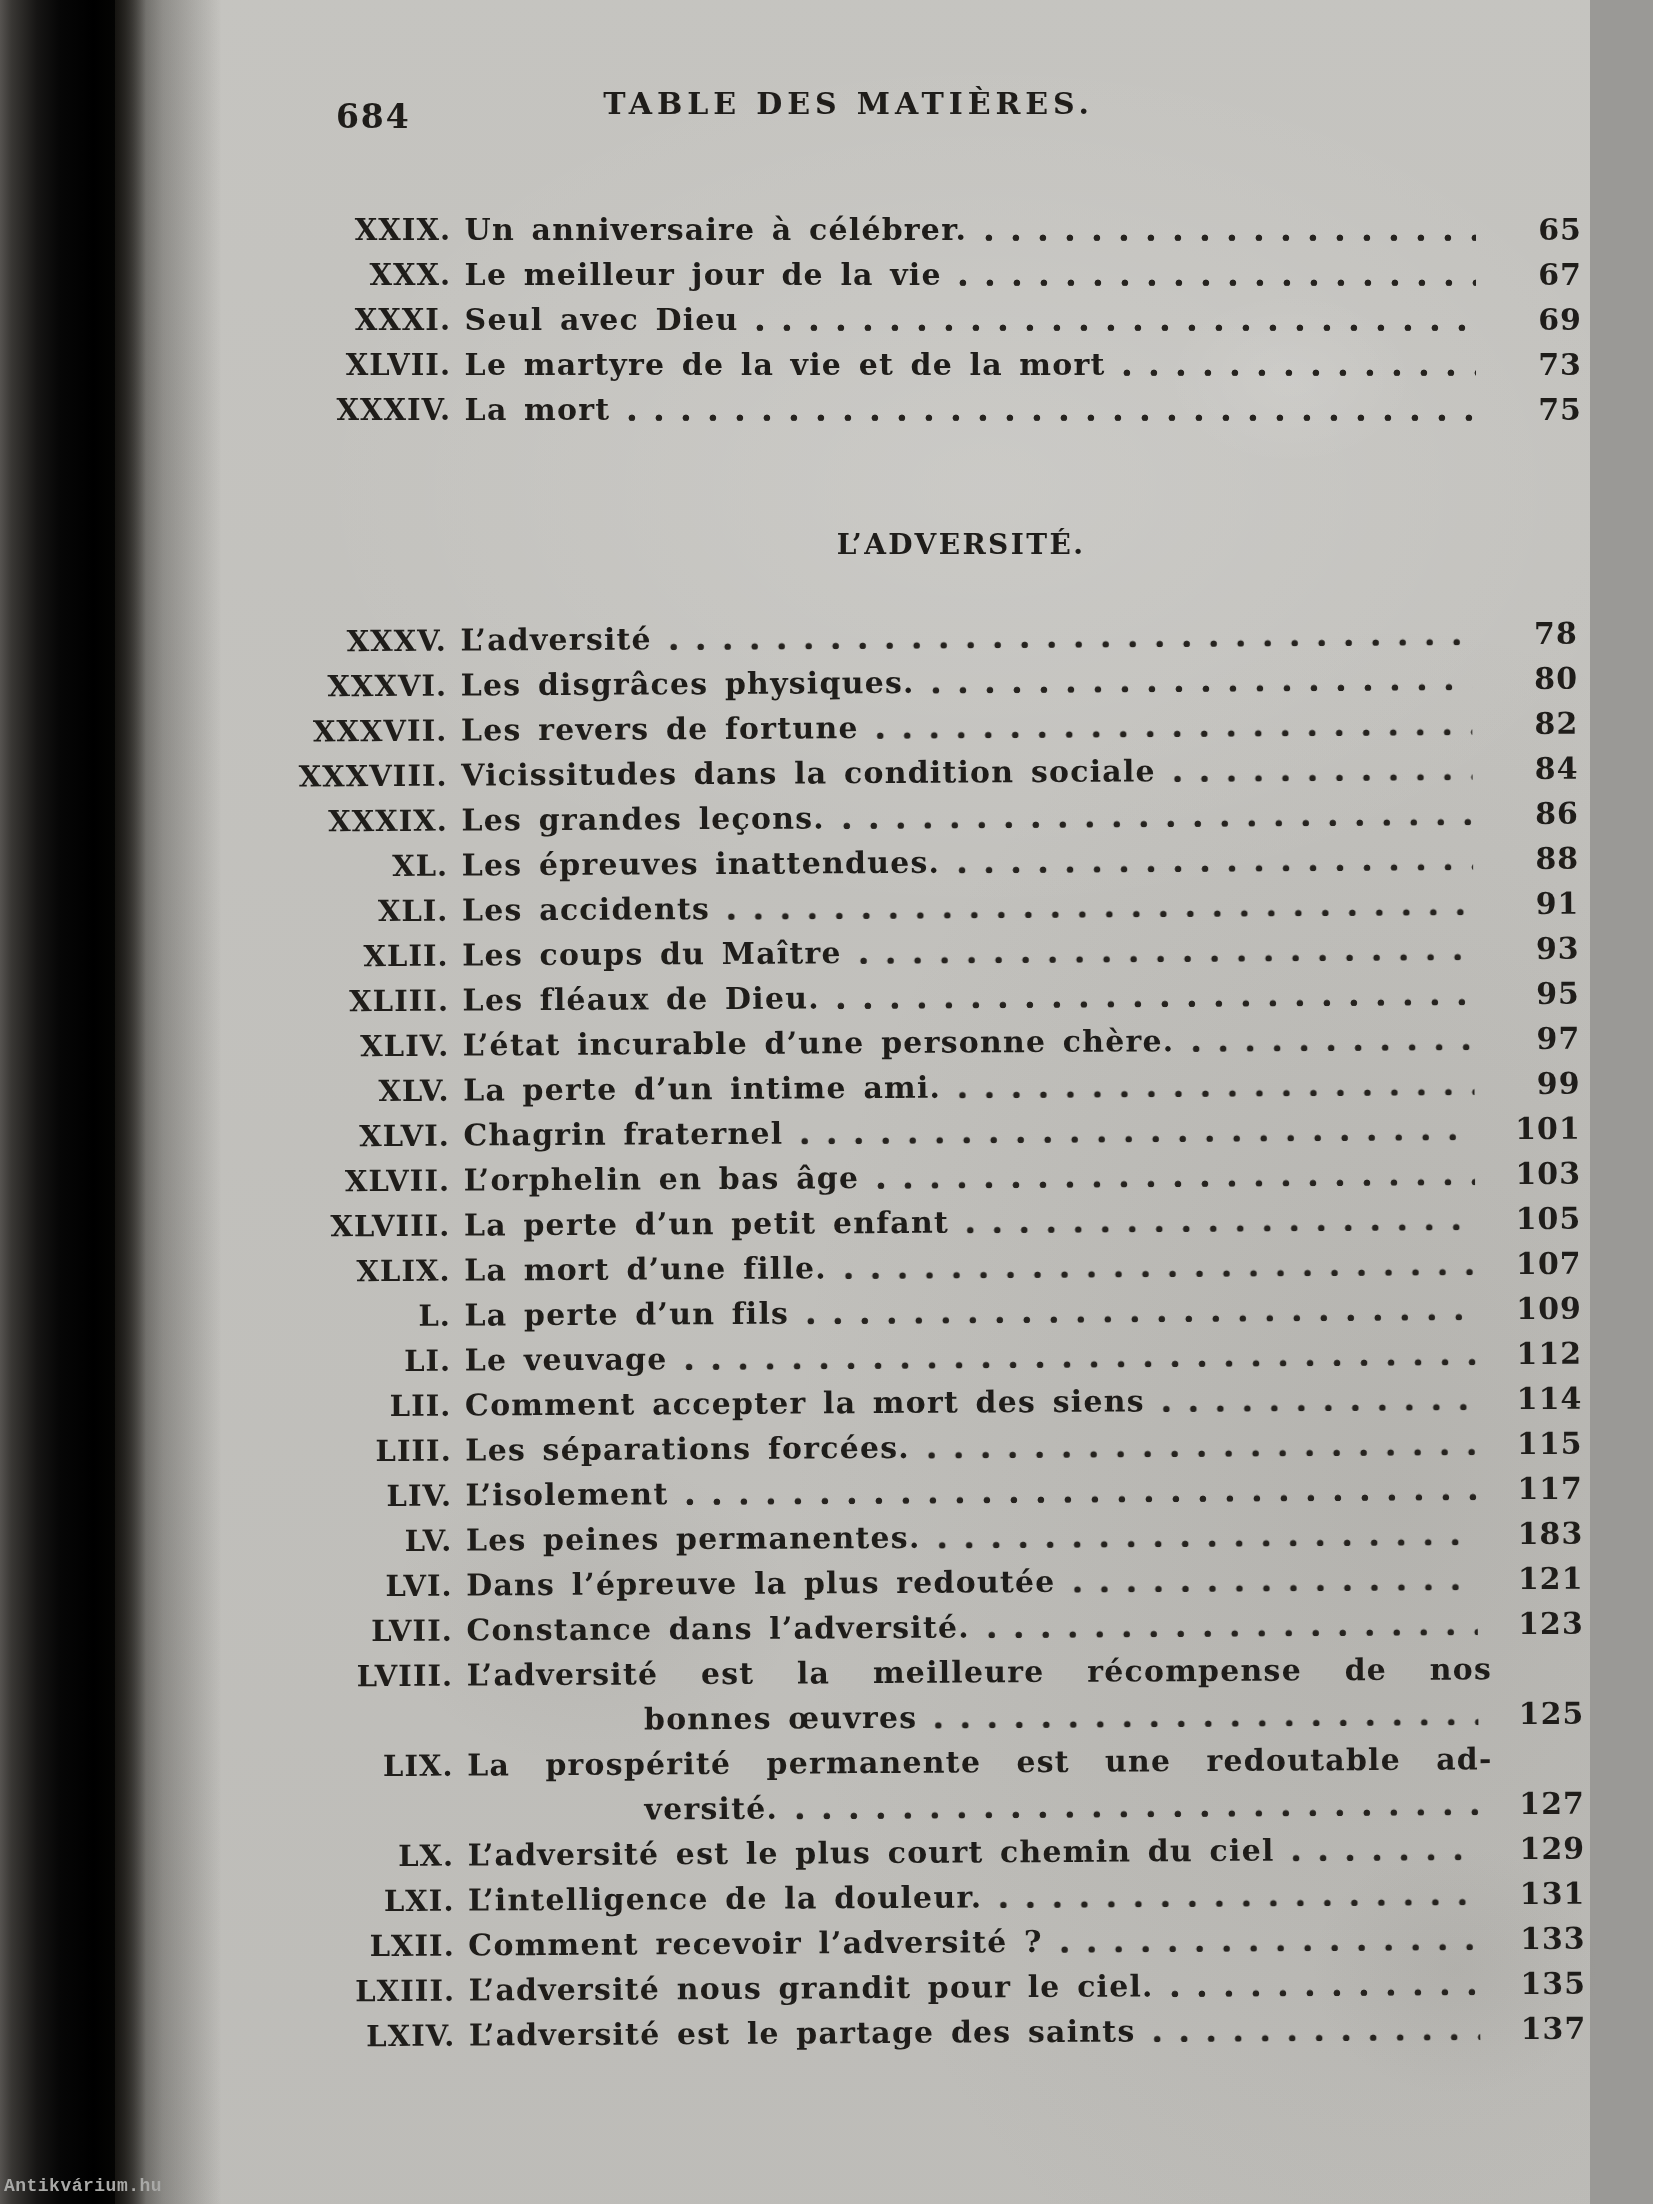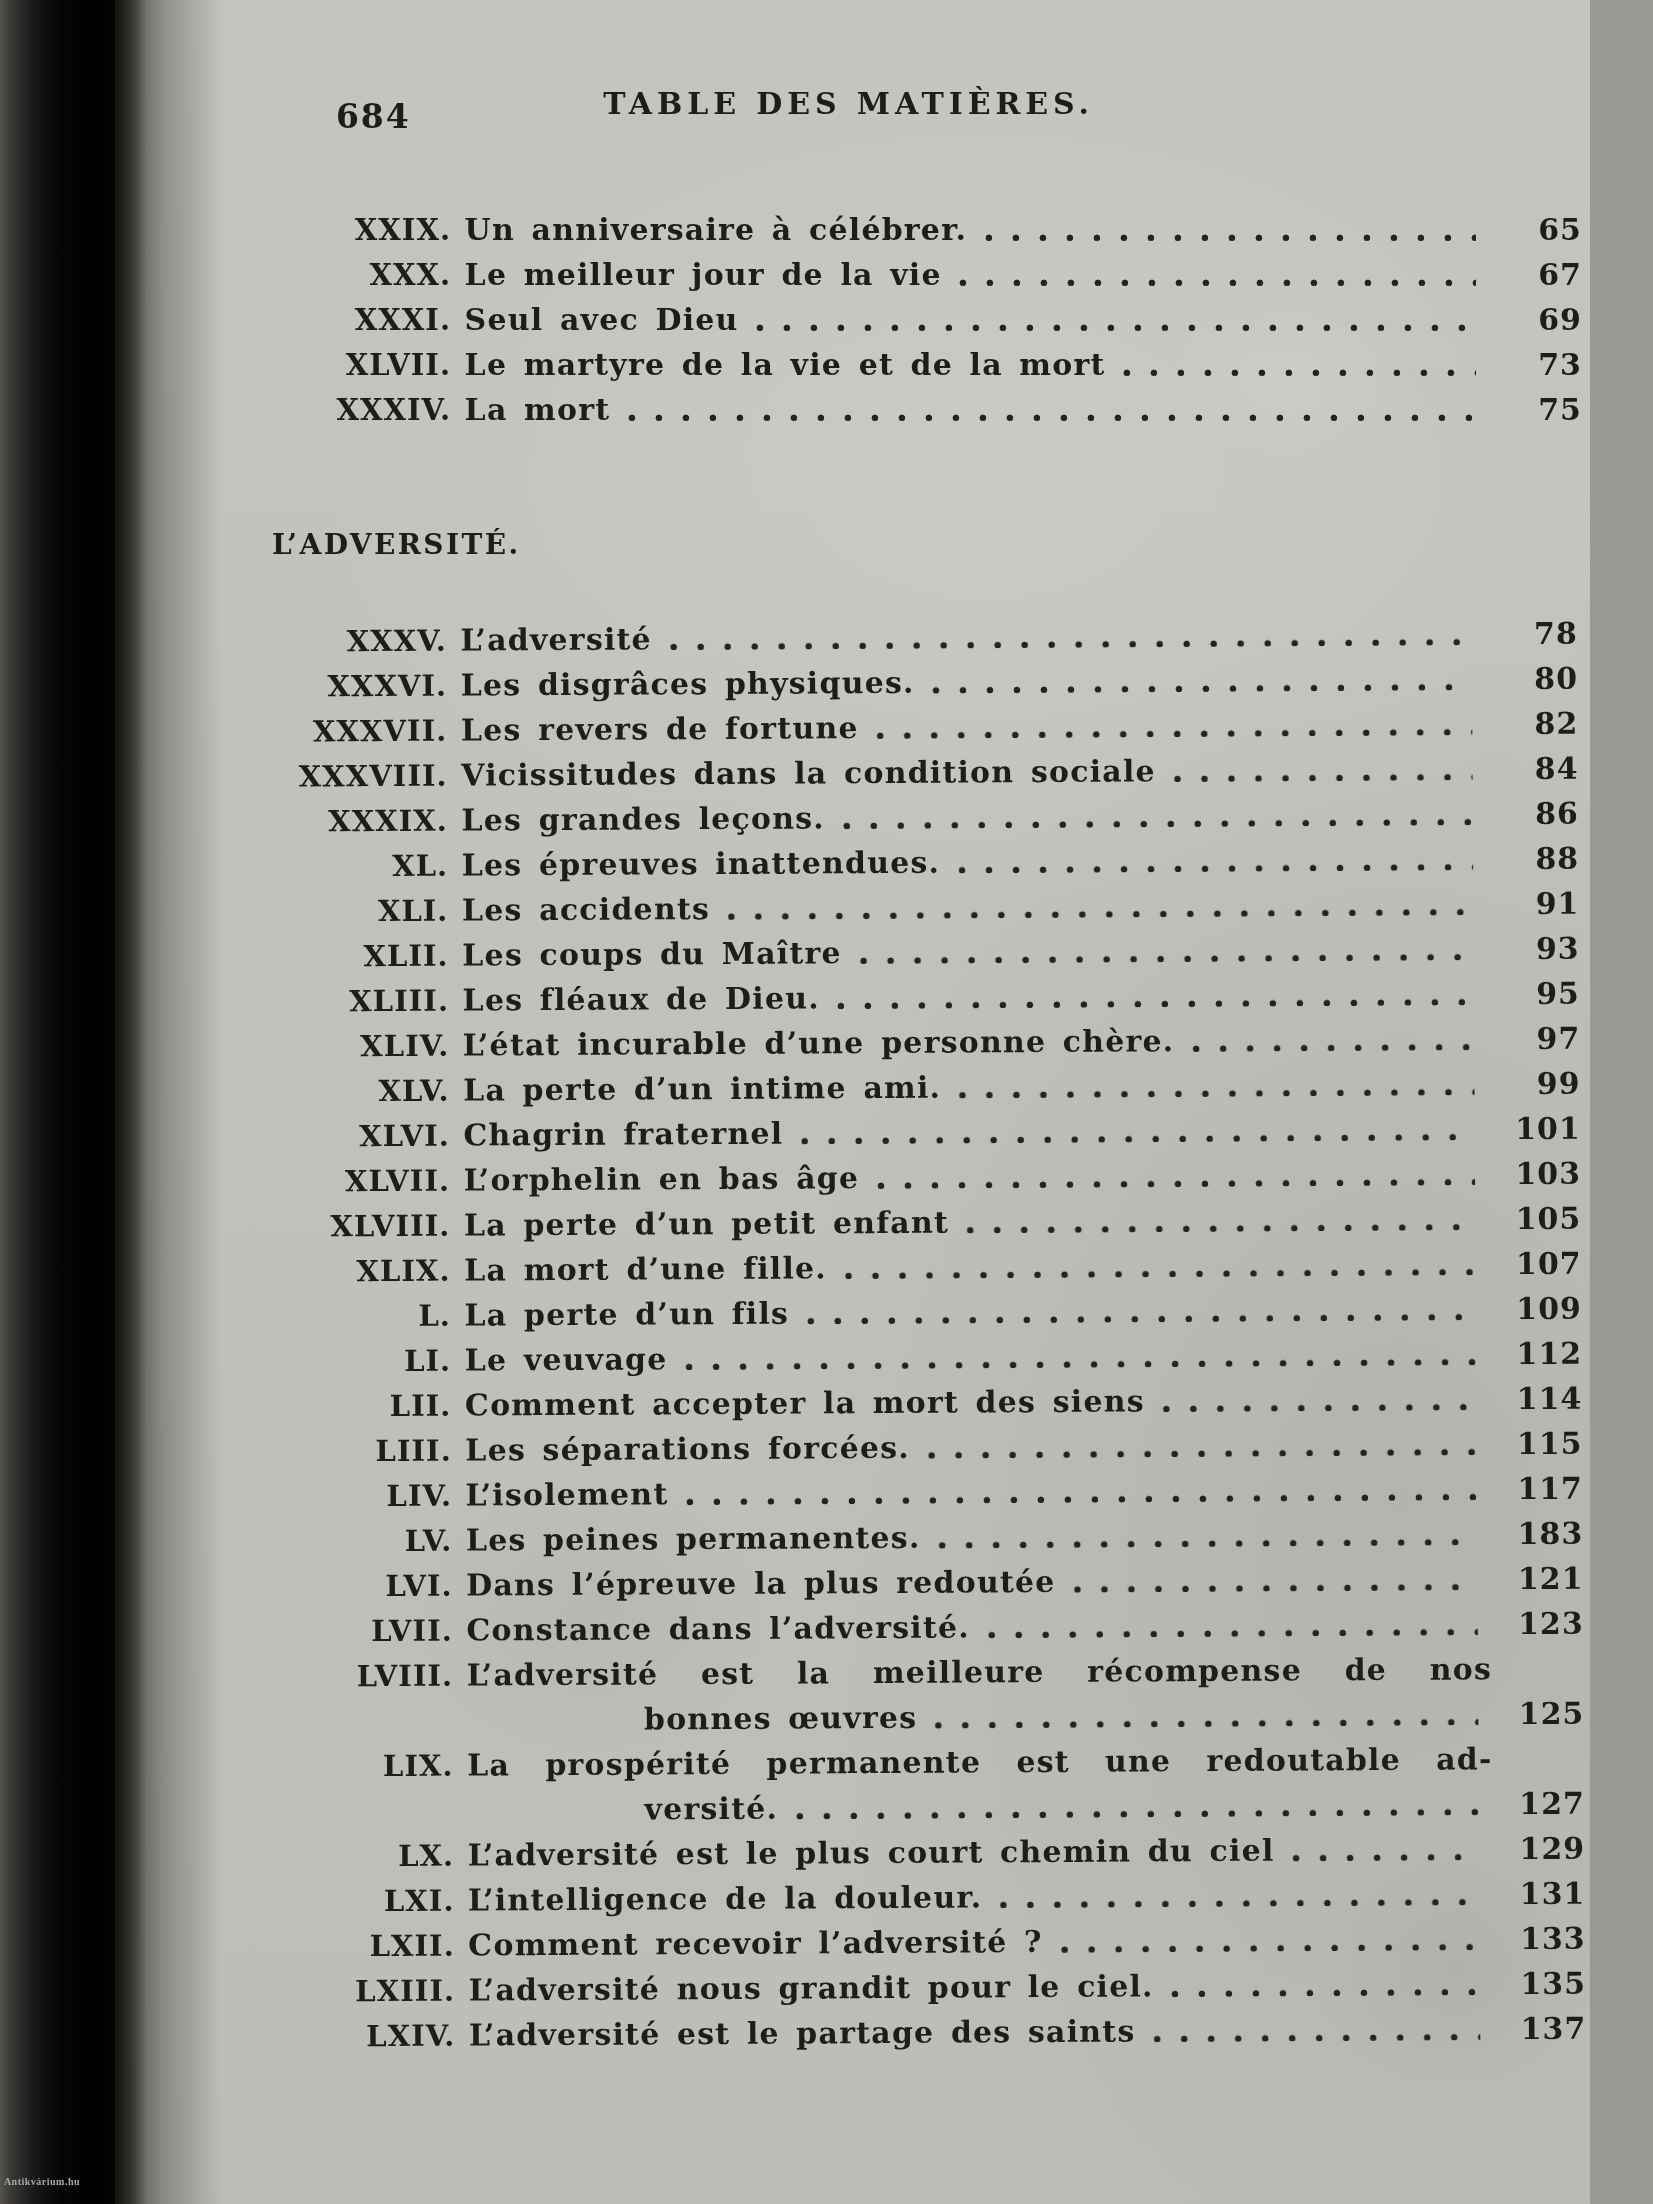--- a/index.html
+++ b/index.html
@@ -24,35 +24,35 @@
     background:linear-gradient(90deg,
       #565350 0px,#393734 11.6px,#161514 37px,#060606 60px,
       #000 93px,#040403 115px, rgba(25,23,20,0.55) 132px, rgba(25,23,20,0) 146px);
   }
   .gutter-shadow{
     position:absolute;left:115px;top:0;width:107px;height:100%;
     background:linear-gradient(90deg, rgba(28,26,22,0.75) 0%, rgba(28,26,22,0.28) 45%, rgba(28,26,22,0) 100%);
   }
   .watermark{
     position:absolute;left:3.9px;top:2176px;
-    font-family:Liberation Serif, serif;
-    font-weight:bold;font-size:10px;letter-spacing:0.5px;
+    font-family:Liberation Mono, monospace;
+    font-weight:bold;font-size:18px;letter-spacing:0.5px;
     color:var(--wm,#a9a9a7);z-index:5;
   }
   .folio{
     position:absolute;left:336px;top:97px;
     font-size:33px;font-weight:bold;letter-spacing:1.9px;
   }
   .header{
     position:absolute;left:116px;top:86px;width:1465px;
     text-align:center;font-size:30px;font-weight:bold;letter-spacing:4.9px;
   }
   .section-heading{
     position:absolute;left:272px;top:528px;width:1378px;
-    font-size:28px;font-weight:bold;letter-spacing:2.4px;
+    text-align:center;font-size:28px;font-weight:bold;letter-spacing:2.4px;
   }
   .toc{position:absolute;width:1359px;left:223px;}
   .toc.block1{top:175px;margin-top:32px;}
   .toc.block2{top:619px;transform:rotate(-0.35deg);transform-origin:0 50%;}
   .toc-row{display:flex;height:45px;align-items:baseline;font-weight:bold;}
   .toc-row span{line-height:45px;white-space:nowrap;}
   .num{
     display:inline-block;width:228px;text-align:right;flex:0 0 auto;
     font-size:29px;letter-spacing:1px;
   }

